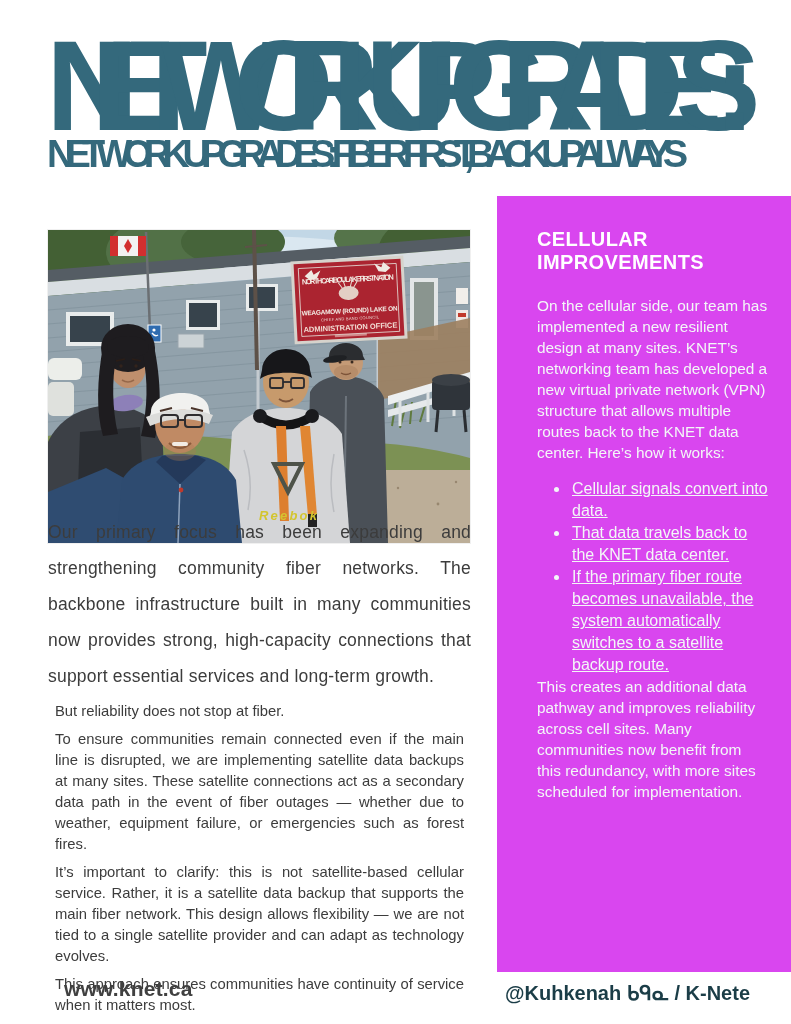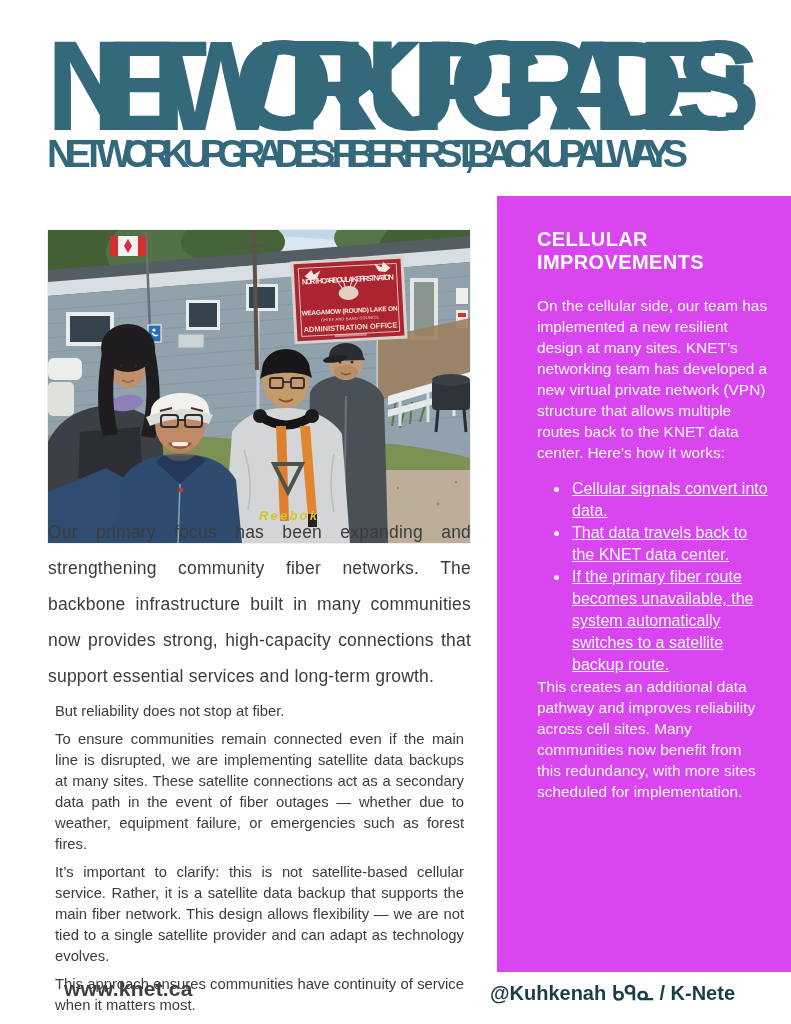--- a/index.html
+++ b/index.html
@@ -20,21 +20,21 @@
   .sidebar{position:absolute;left:497px;top:196px;width:294px;height:776px;background:#d946ef;
            box-sizing:border-box;padding:32px 22px 0 40px;color:#f3f7f7;}
   .sb-heading{font-size:20px;line-height:23px;font-weight:bold;letter-spacing:.4px;color:#ffffff;}
   .sb-intro{margin-top:21px;font-size:15.4px;line-height:21px;}
   .sb-list{margin:0;padding-left:33px;}
   .sb-list li{font-size:16px;line-height:22px;padding-left:2px;text-decoration:underline;}
   .sb-outro{font-size:15.4px;line-height:21px;margin:0;}
   
   .footer-website{position:absolute;left:64px;top:977px;font-size:21px;font-weight:bold;
                   color:#404040;letter-spacing:.2px;}
-  .footer-social{position:absolute;left:490px;top:981px;width:250px;font-size:20px;font-weight:bold;
+  .footer-social{position:absolute;left:505px;top:981px;width:250px;font-size:20px;font-weight:bold;
                  color:#1b3d47;white-space:nowrap;}
   svg text{font-family:"Liberation Sans",sans-serif;}
 </style>
 </head>
 <body>
 
 <div class="page">
 
   <svg class="title-svg" width="716" height="102">
     <text x="0" y="94" font-size="128" textLength="710" lengthAdjust="spellingAndGlyphs">NETWORK UPGRADES:</text>

